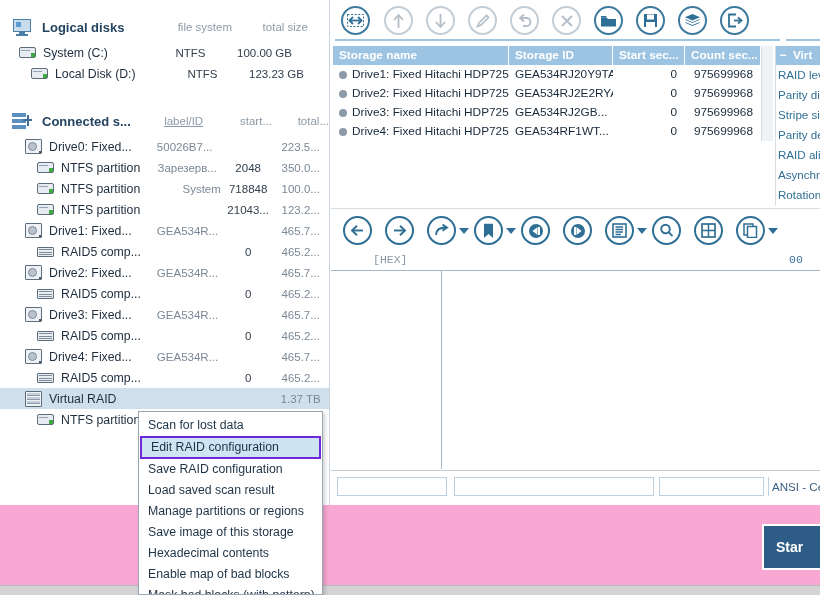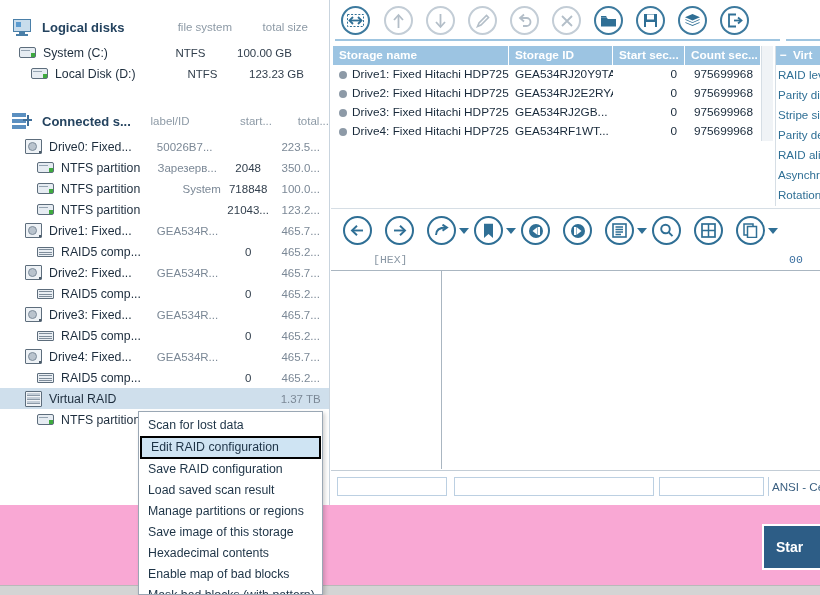--- a/index.html
+++ b/index.html
@@ -89,21 +89,21 @@
     box-shadow: 2px 2px 4px rgba(0,0,0,0.18);
     z-index: 60; padding: 3px 0 0 0; overflow: hidden; height: 184px;
   }
   .mi {
     height: 21px; line-height: 21px;
     padding: 0 8px 0 9px;
     font-size: 12.3px; color: #1d3346; white-space: nowrap;
   }
   .mi.hl {
     background: #cfe4f3;
-    border: 2px solid #000000;
+    border: 2px solid #6d28d9;
     height: 23px; line-height: 19px;
     margin: 0 1px;
   }
 
   
   #right { position: absolute; left: 331px; top: 0; width: 489px; height: 505px; background:#ffffff; }
 
   #toolbar1 { position:absolute; left:0; top:0; width:489px; height:40px; background:#fff; }
   .tbtn {
     position:absolute; top:6px; width:29px; height:29px; border-radius:50%;
@@ -209,21 +209,21 @@
 
     <div class="grp-header" style="margin-top:22px;">
       <span class="gicon ico-servers">
         <i class="b1"></i>
           <i class="b2"></i>
           <i class="b3"></i>
           <i class="pv"></i>
           <i class="ph"></i>
       </span>
       <span class="gtitle">Connected s...</span>
-      <span class="gcol" style="width:72px;text-align:left;">label/ID</span>
+      <span class="gcol" style="width:72px;text-align:center;text-decoration:underline;">label/ID</span>
       <span class="gcol" style="width:60px;">start...</span>
       <span class="gcol" style="width:62px;">total...</span>
     </div>
 
     <div id="cs-list">
         <div class="tree-row">
           <span style="flex:0 0 24px"></span>
           <span class="ti ico-drive">
             <i class="box"></i>
             <i class="circ"></i>

